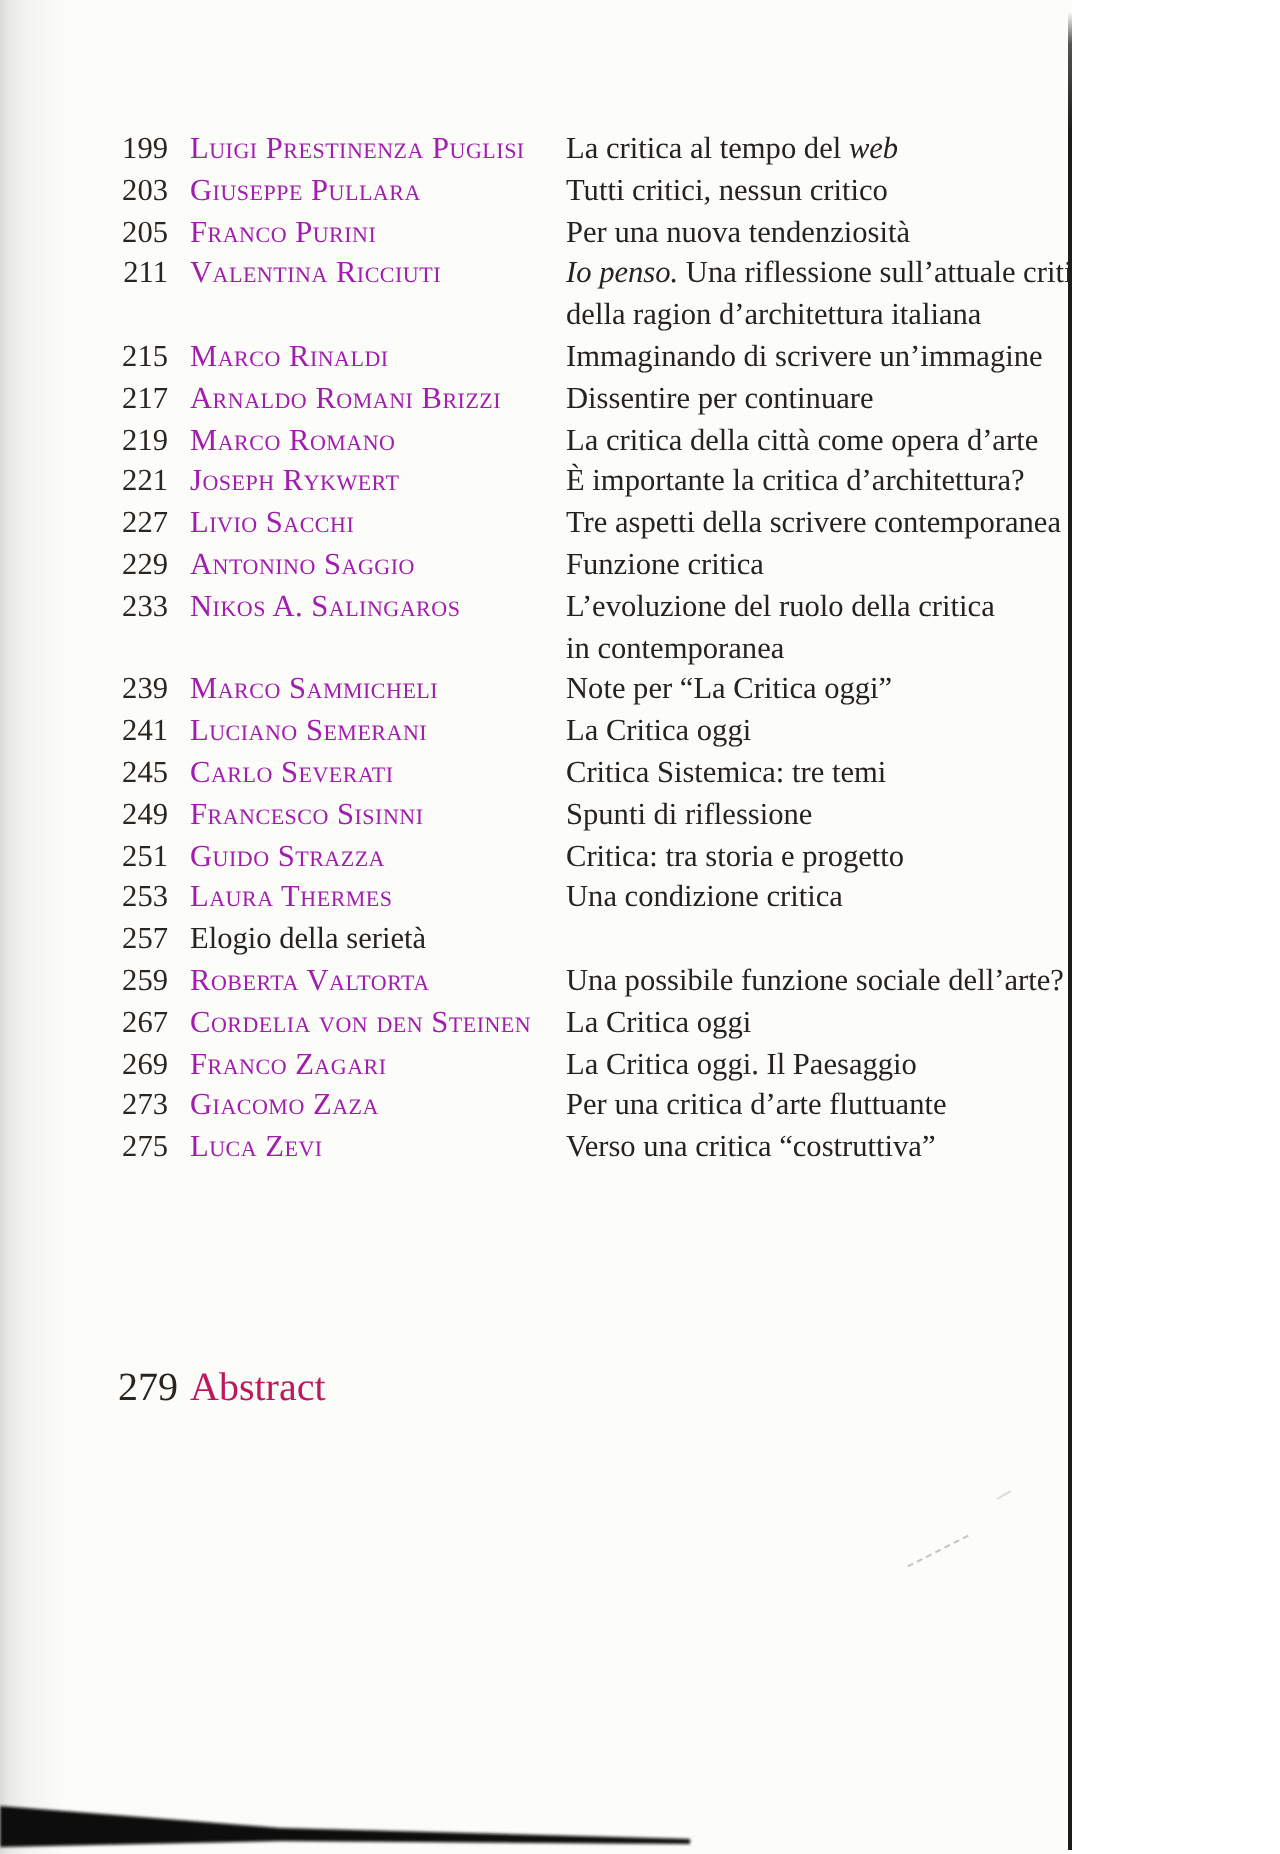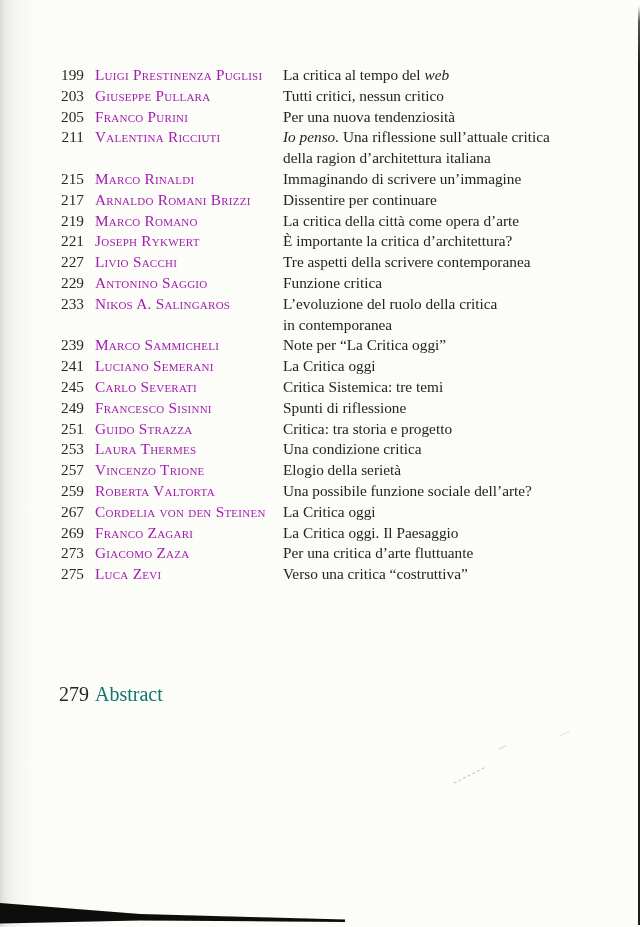--- a/index.html
+++ b/index.html
@@ -4,21 +4,21 @@
 <style>
   html, body { margin: 0; padding: 0; }
   body {
     width: 640px; height: 927px;
     background: #ffffff;
     font-family: "Liberation Serif", serif;
     overflow: hidden;
   }
   .scan-page {
     position: relative;
-    width: 640px; height: 927px;
+    width: 536px; height: 927px;
     background: #fcfcf9;
     color: #262220;
     overflow: hidden;
   }
 
   
   .edge-left {
     position: absolute; left: 0; top: 0; bottom: 0; width: 36px;
     background: linear-gradient(to right,
       #d9d9d5 0px, #e8e8e4 4px, #f3f3ef 13px, rgba(250,250,247,0) 34px);
@@ -63,21 +63,21 @@
     color: #a21caf;
   }
   .title { color: #262220; }
   .italic { font-style: italic; }
 
   .abstract-row {
     position: absolute; left: 59px; top: 684px;
     display: grid; grid-template-columns: 36px auto;
     font-size: 20px; line-height: 20.8px;
   }
-  .abstract-row .label { color: #0f766e; }
+  .abstract-row .label { color: #be185d; }
 </style>
 </head>
 <body>
 
 <div class="scan-page">
 
   <div class="toc">
       <div class="row">
         <span class="num">199</span>
         <span class="author">Luigi Prestinenza Puglisi</span>
@@ -194,21 +194,20 @@
       </div>
       <div class="row">
         <span class="num">253</span>
         <span class="author">Laura Thermes</span>
         <span class="title">
           <div class="tline"><span>Una condizione critica</span></div>
         </span>
       </div>
       <div class="row">
         <span class="num">257</span>
-        <span class="author">Vincenzo Trione</span>
         <span class="title">
           <div class="tline"><span>Elogio della serietà</span></div>
         </span>
       </div>
       <div class="row">
         <span class="num">259</span>
         <span class="author">Roberta Valtorta</span>
         <span class="title">
           <div class="tline"><span>Una possibile funzione sociale dell’arte?</span></div>
         </span>

